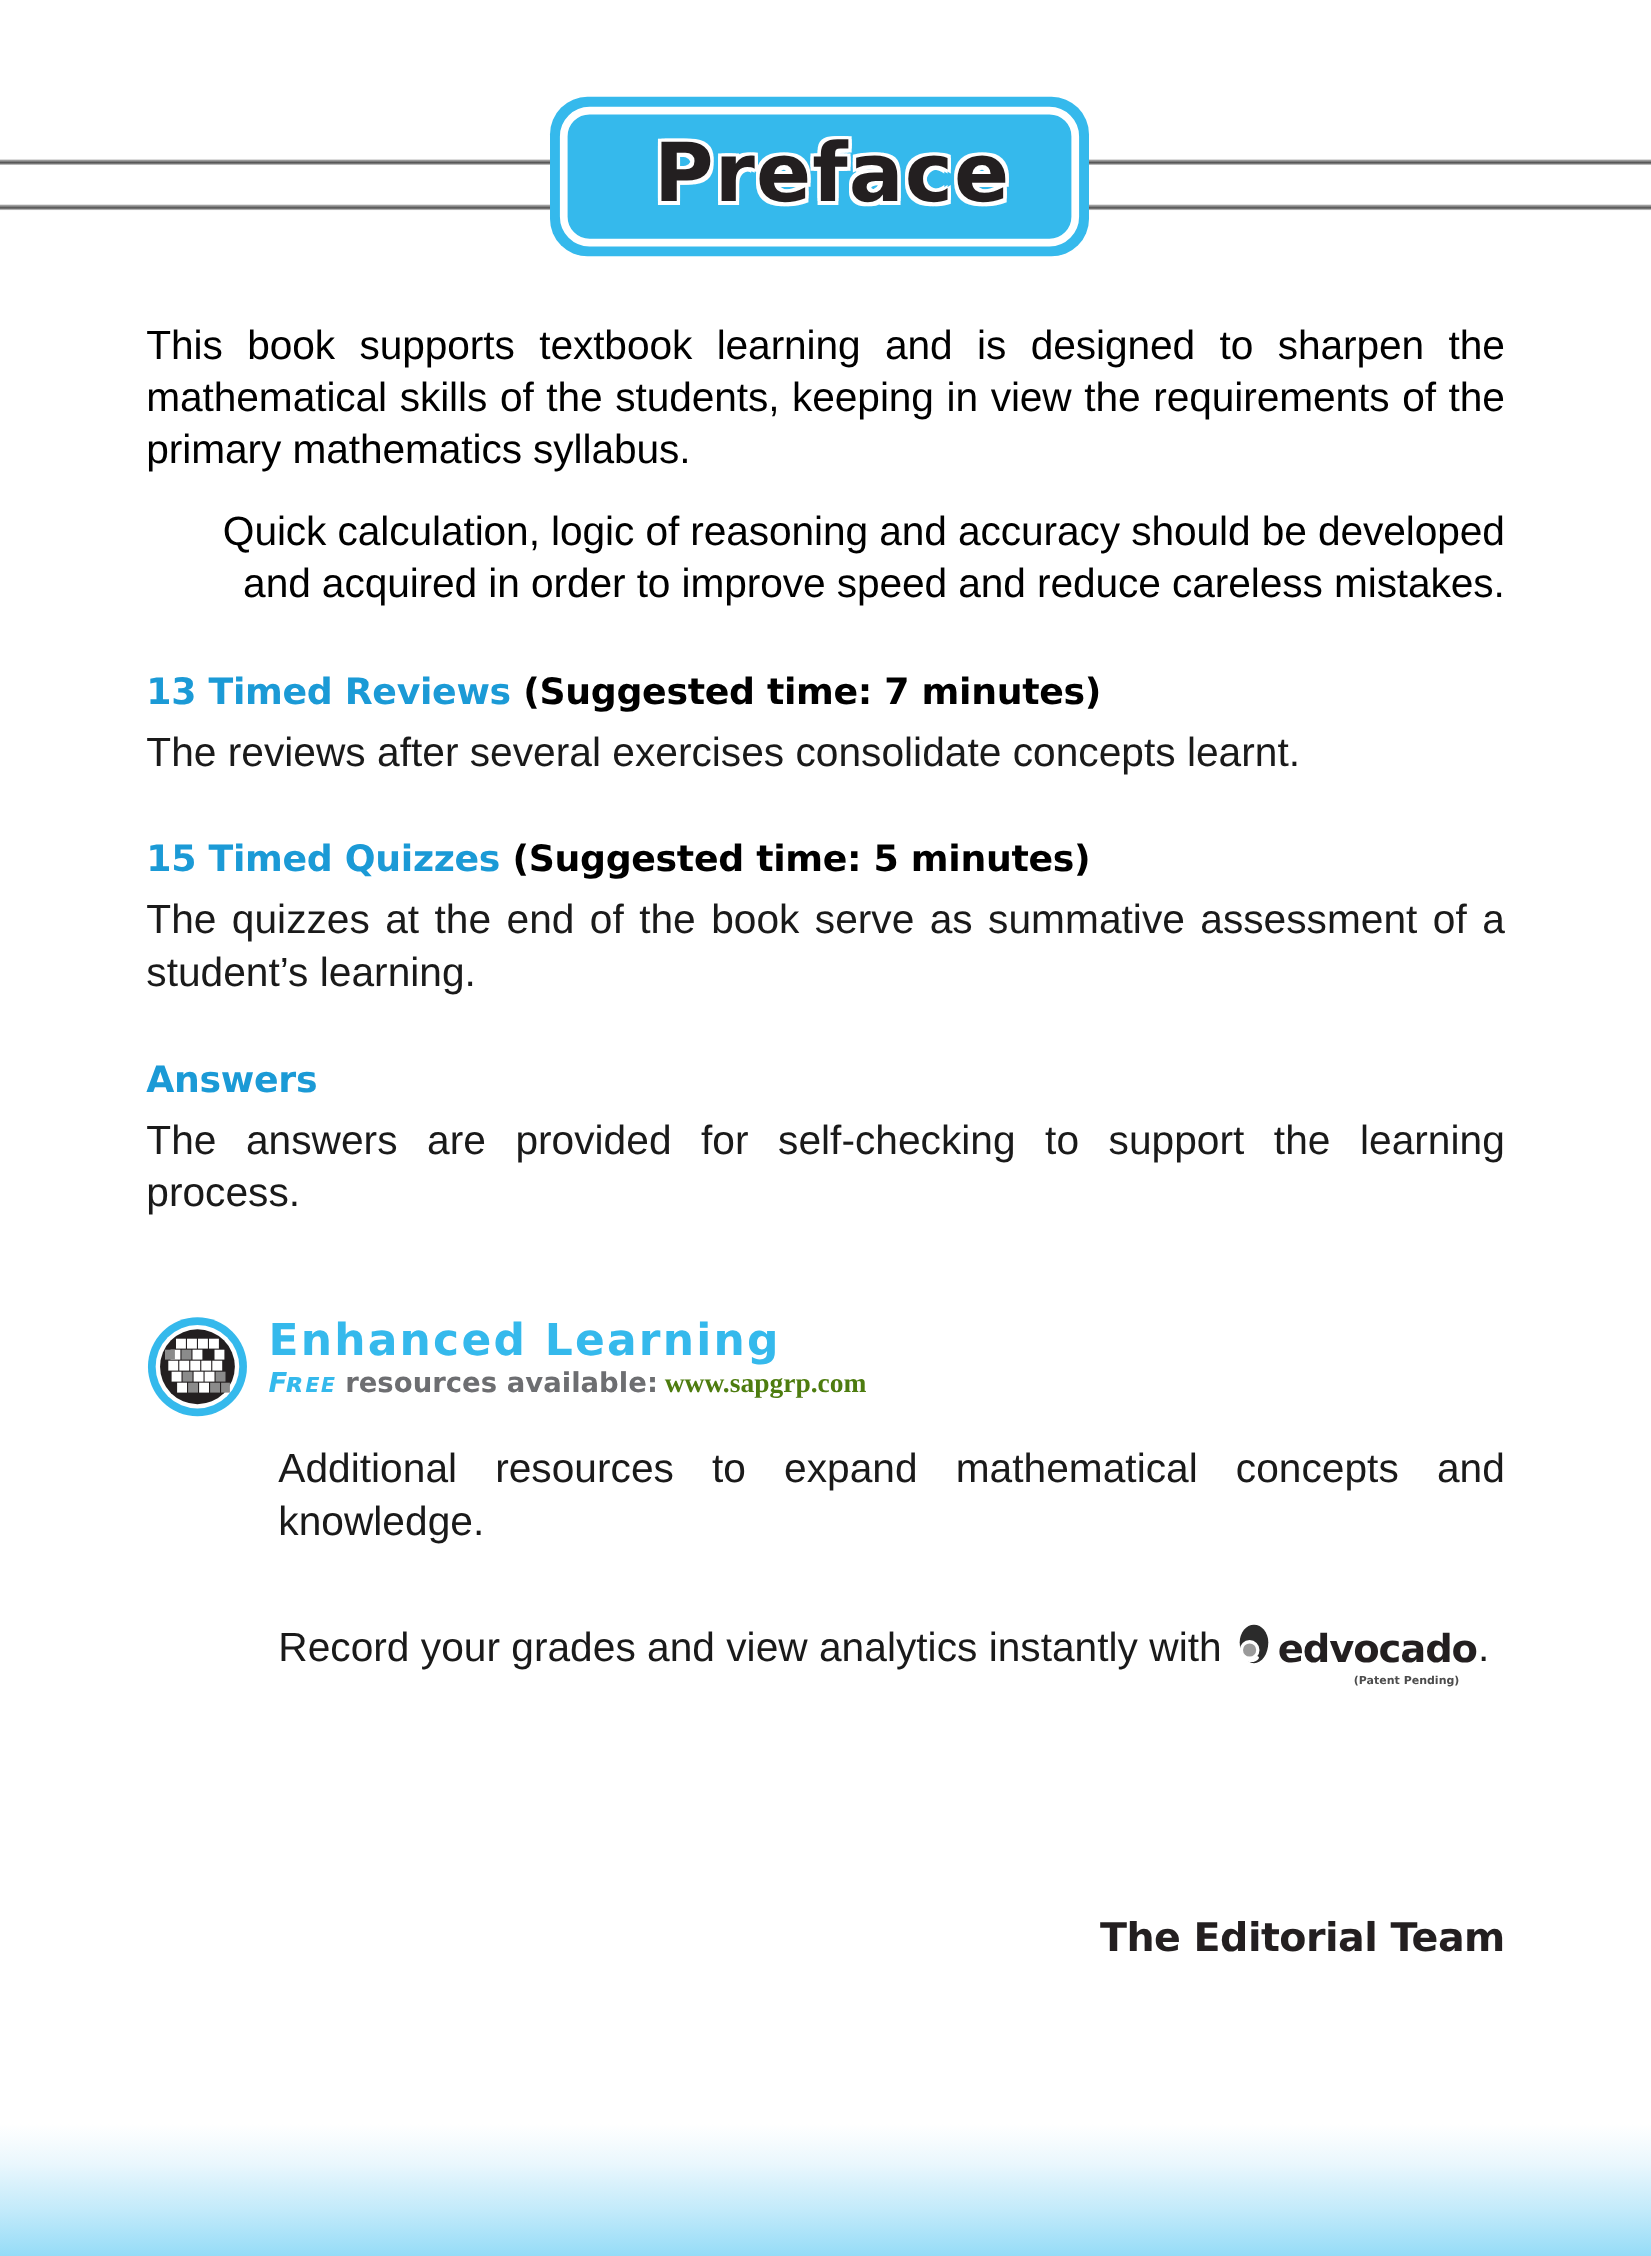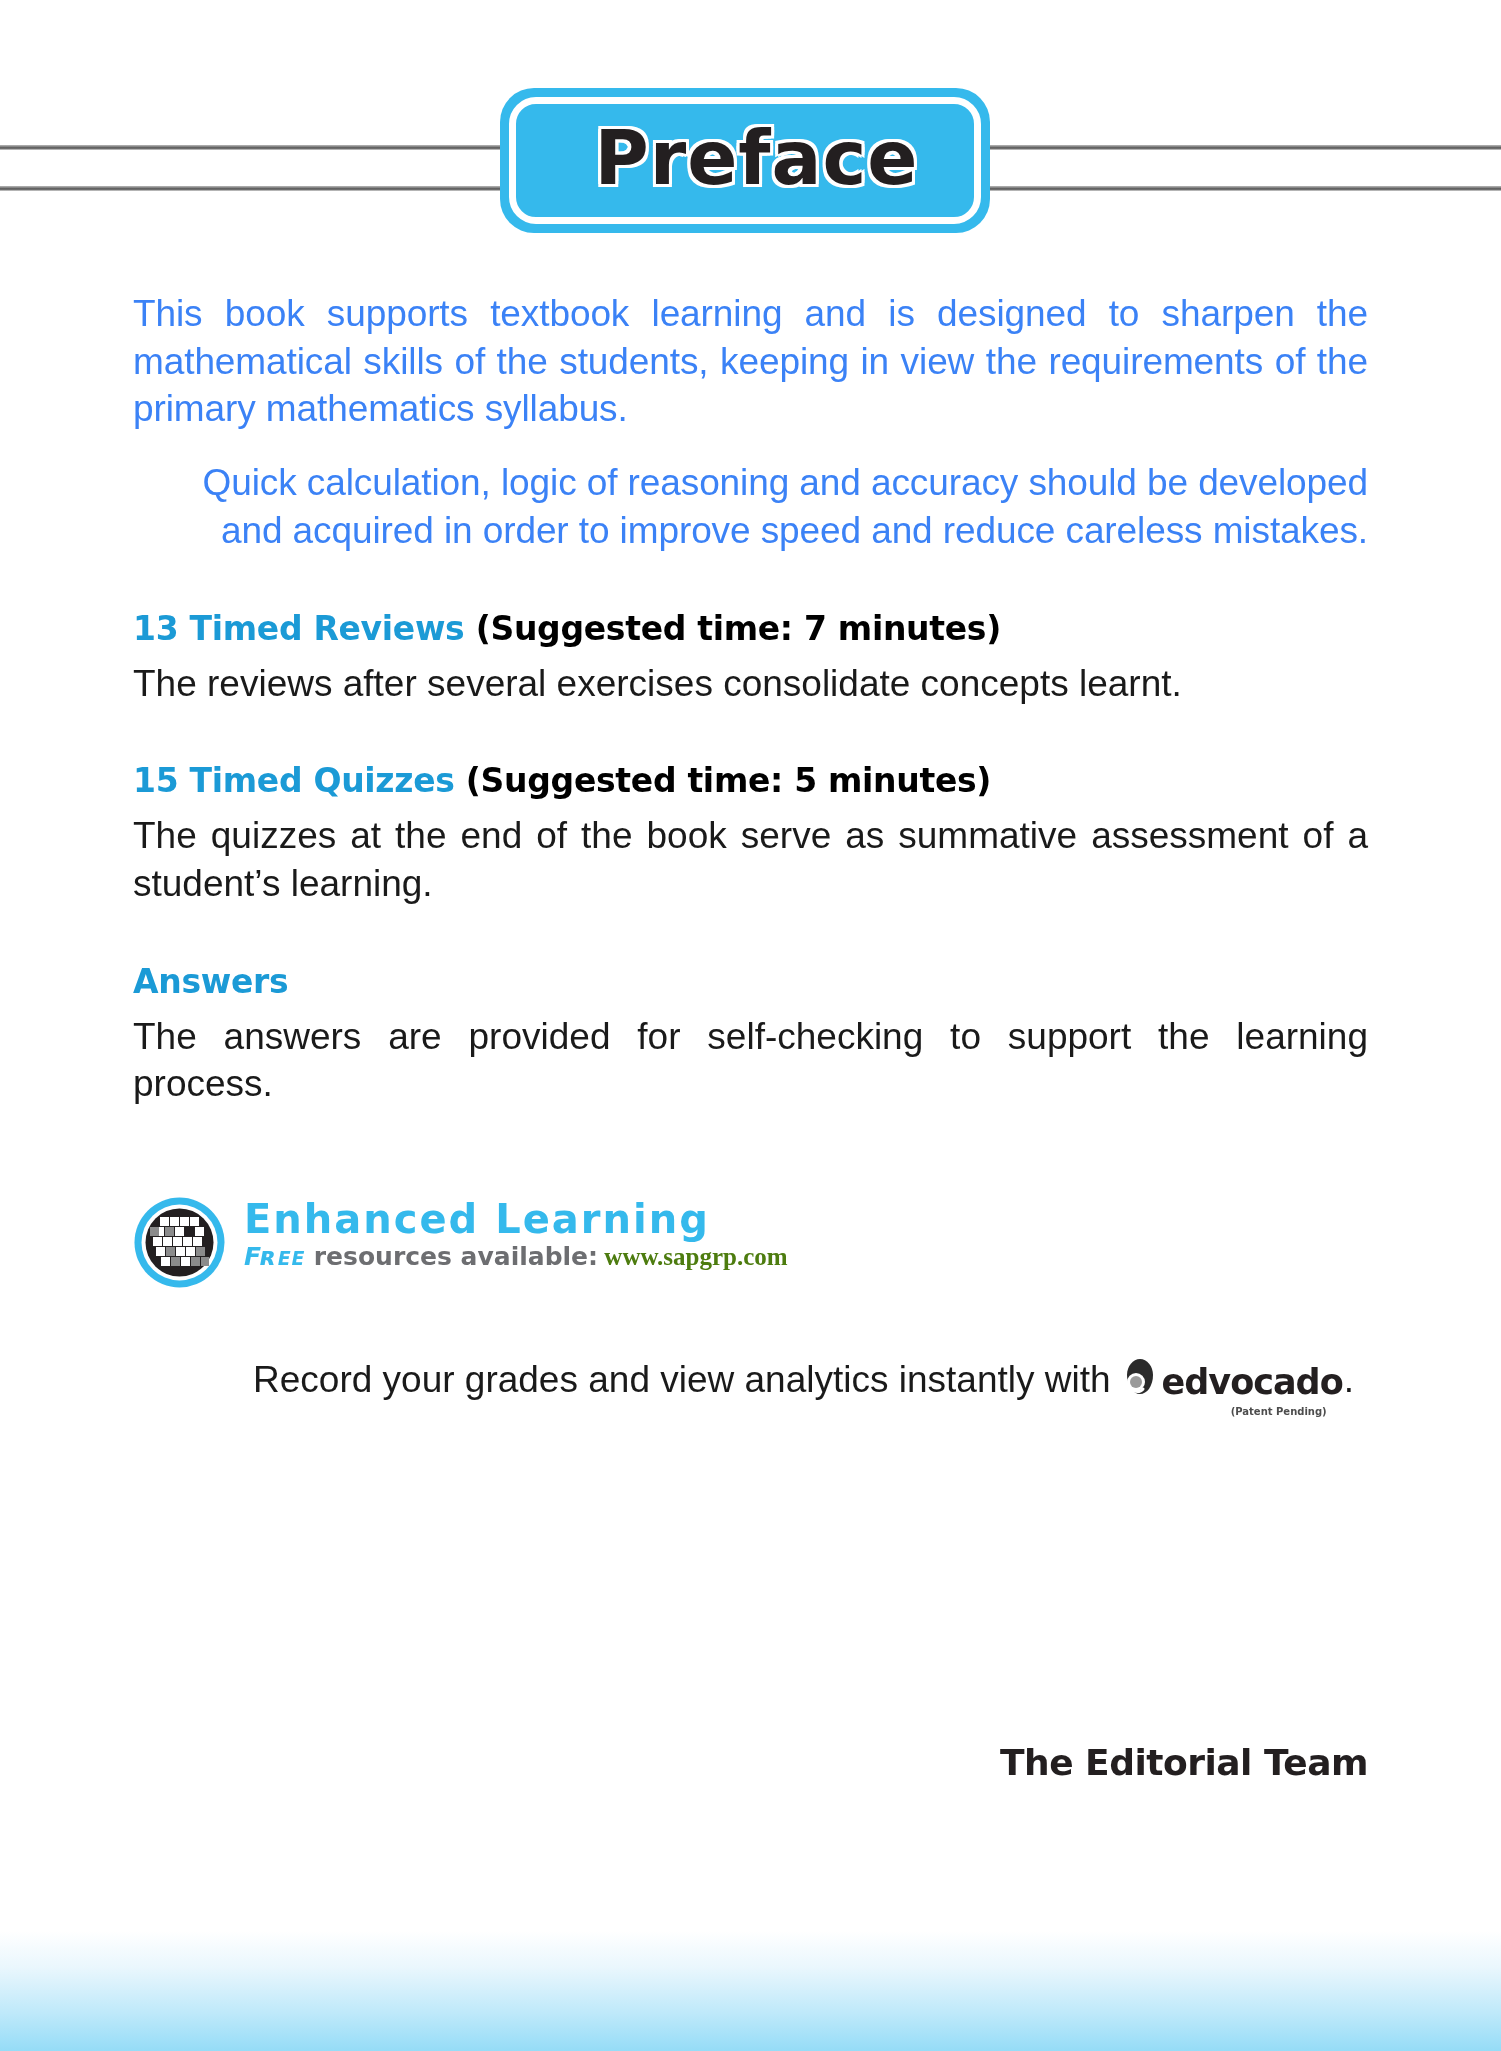--- a/index.html
+++ b/index.html
@@ -76,21 +76,21 @@
   
   .content {
     position: absolute;
     left: 133px;
     top: 290px;
     width: 1235px;
   }
   .para {
     font-size: 37px;
     line-height: 1.29;
-    color: #3b82f6;
+    color: #000000;
     text-align: justify;
     margin: 0 0 6px 0;
     letter-spacing: -0.1px;
   }
   .para-last { text-align: right; }
   .gap-sm { height: 20px; }
 
   .section { margin-top: 54px; }
   .section-head {
     font-family: "DejaVu Sans", sans-serif;
@@ -325,20 +325,21 @@
 
       <div class="el-words">
         <div class="el-title">Enhanced Learning</div>
         <div class="el-sub">
           <span class="free">Fʀᴇᴇ</span><span class="res">&nbsp;</span><span class="res">resources available:</span><span class="url">&nbsp;</span><span class="url">www.sapgrp.com</span>
         </div>
       </div>
     </div>
 
     <div class="el-indent">
+      <p>Additional resources to expand mathematical concepts and knowledge.</p>
 
       <div class="el-record">
         <span>Record your grades and view analytics instantly with</span>
         <span class="edvocado">
           <span class="edv-mark">
             <svg width="40" height="40" viewBox="0 0 40 40">
               <path d="M20 2 C27 2 33 9 33 18 C33 29 27 37 20 37 C13 37 7 29 7 18 C7 9 13 2 20 2 Z" fill="#2b2b2b"></path>
               <circle cx="16" cy="25" r="9" fill="#ffffff"></circle>
               <circle cx="16" cy="25" r="6" fill="#9a9a9a"></circle>
               <path d="M9 30 C11 35 20 36 23 32" stroke="#ffffff" stroke-width="3" fill="none" stroke-linecap="round"></path>

